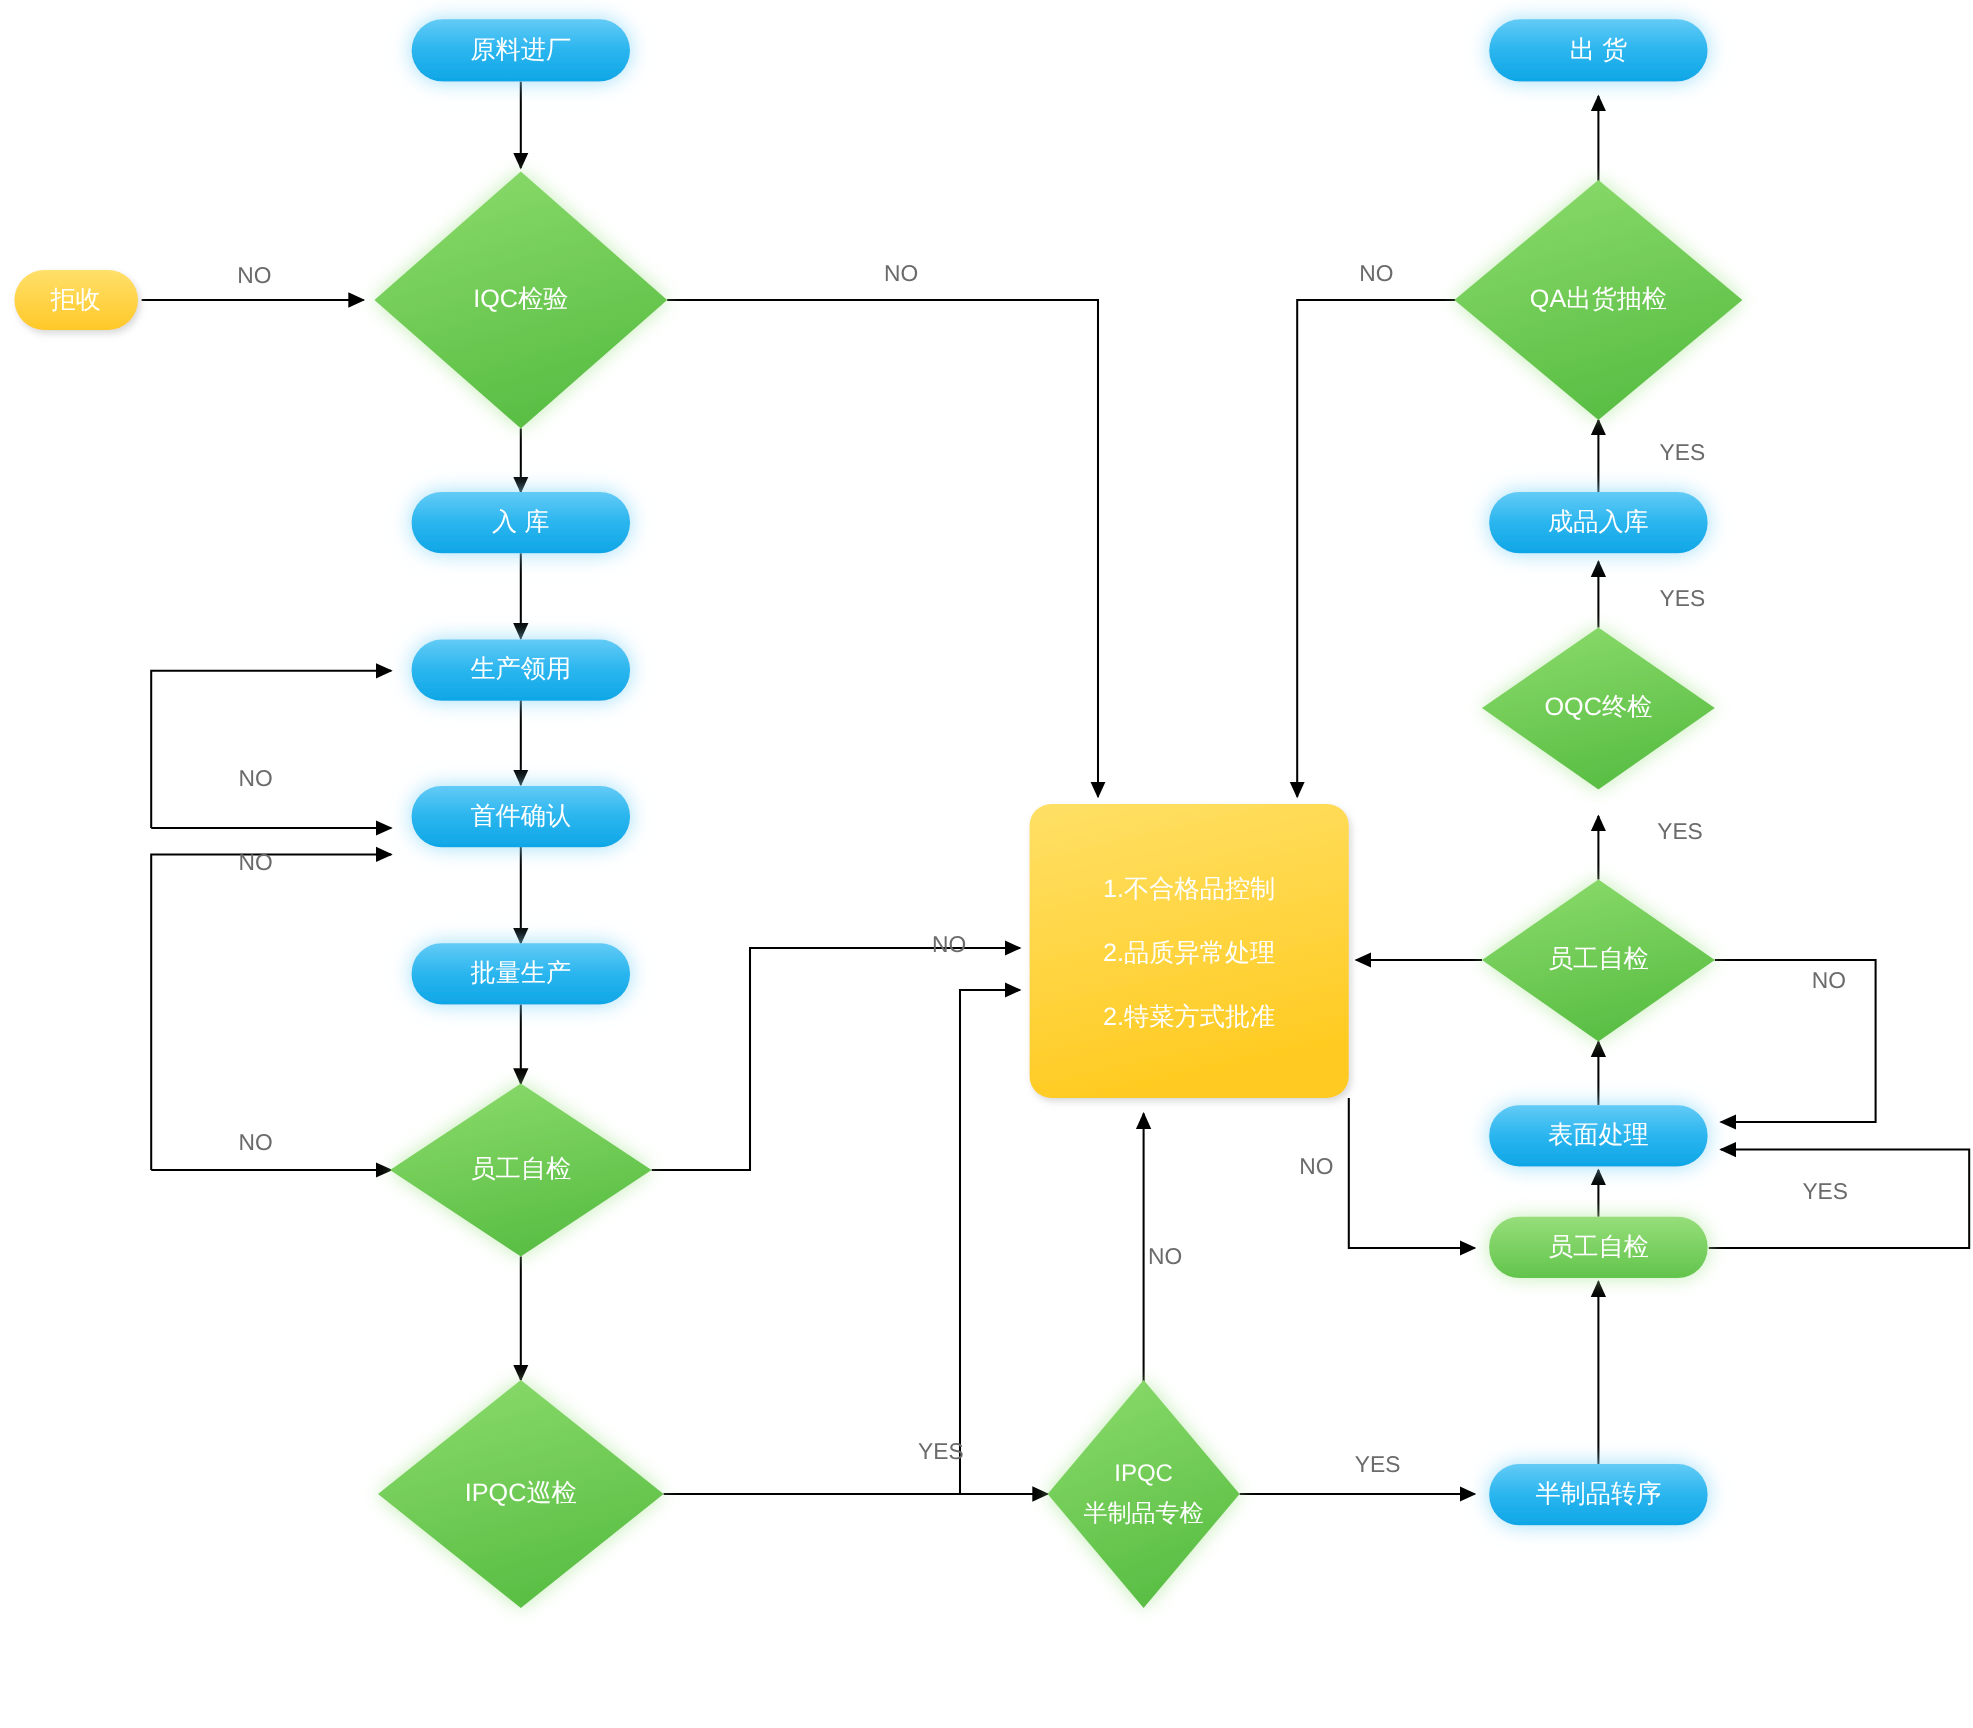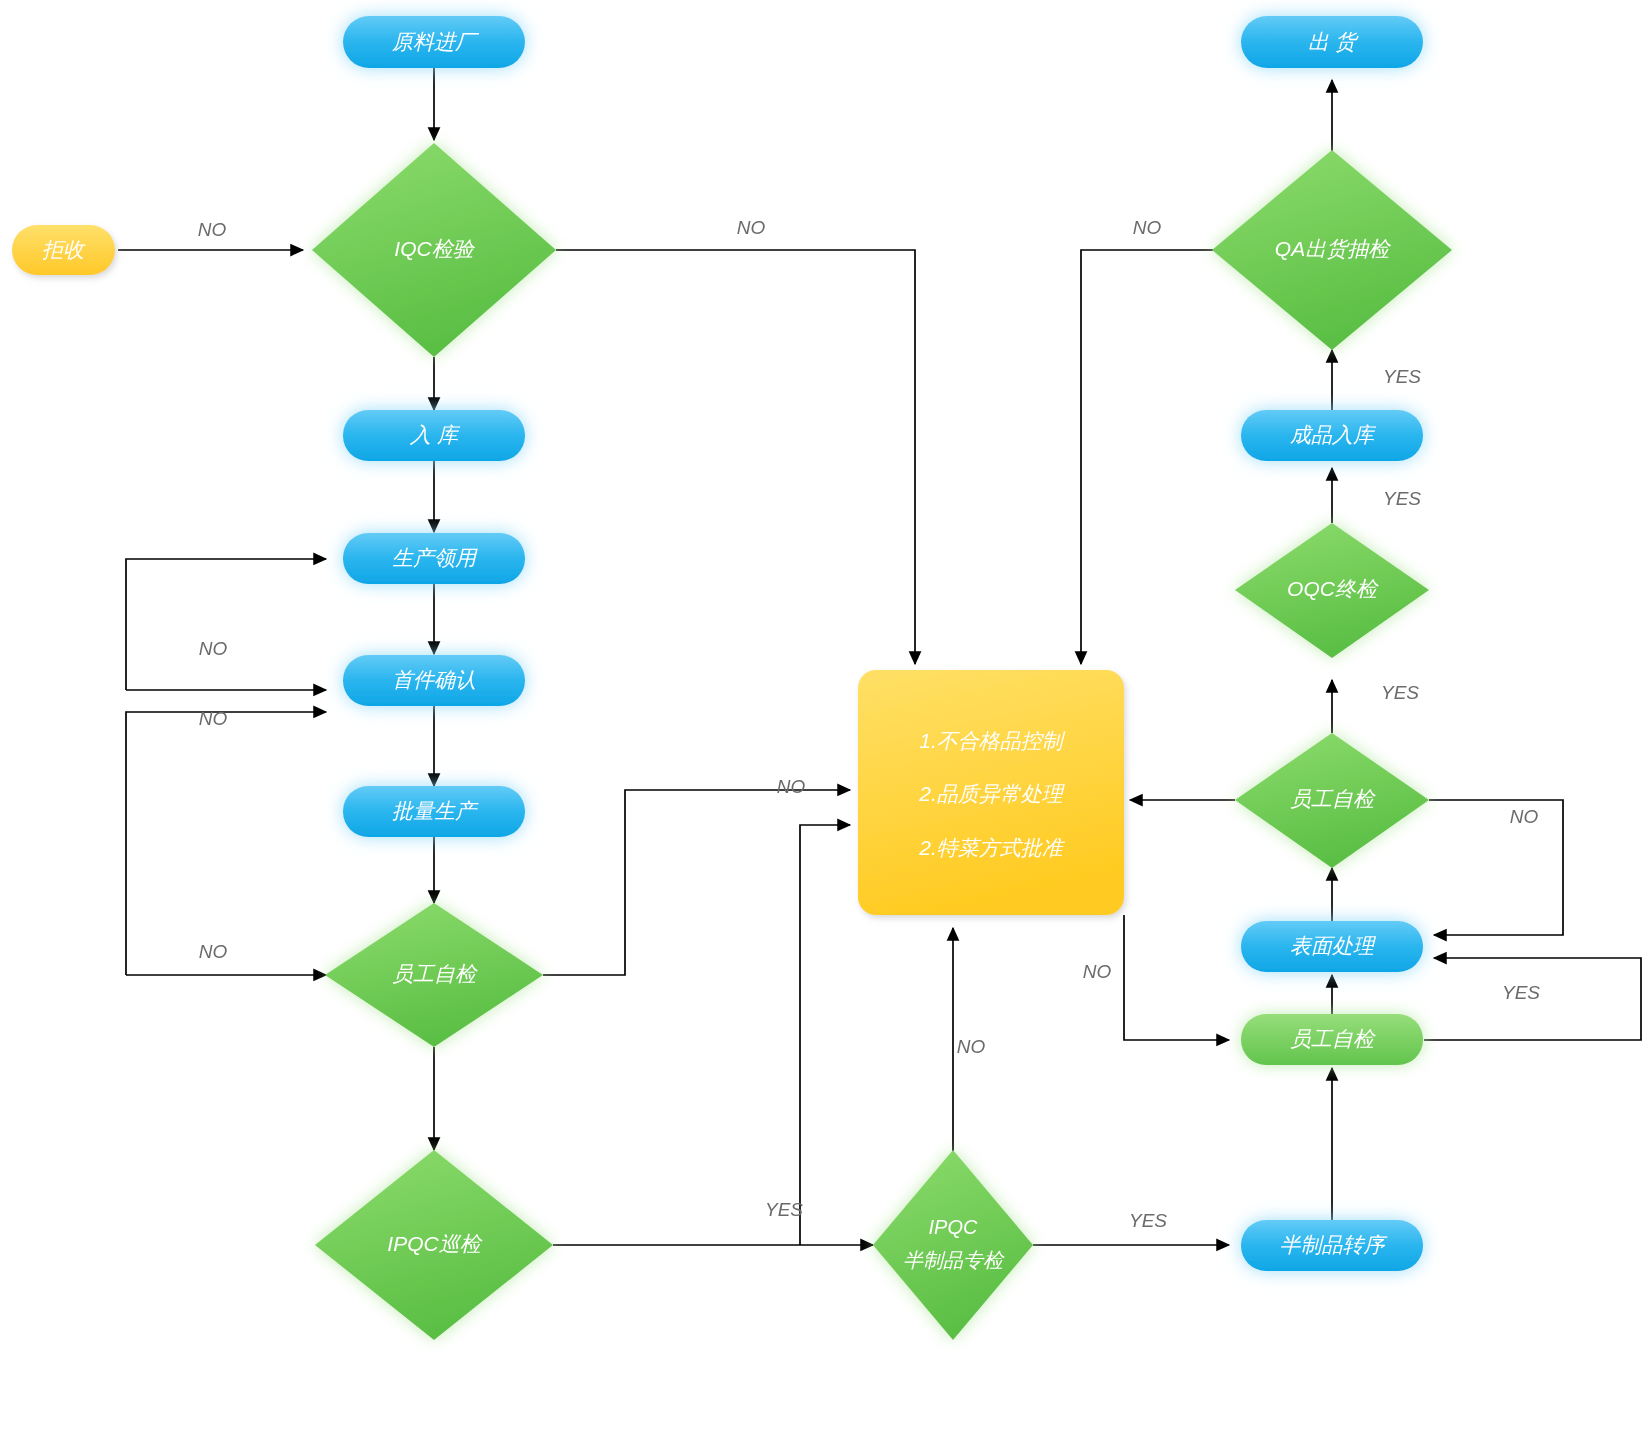--- a/index.html
+++ b/index.html
@@ -10,21 +10,20 @@
   body {
     width: 1644px;
     height: 1440px;
     font-family: "Liberation Sans", "DejaVu Sans", sans-serif;
     overflow: hidden;
   }
   #flow-root {
     position: relative;
     width: 1644px;
     height: 1440px;
-    font-style: italic;
   }
   svg#flow-svg {
     position: absolute;
     top: 0;
     left: 0;
     width: 1644px;
     height: 1440px;
   }
   .node-label {
     fill: #ffffff;

